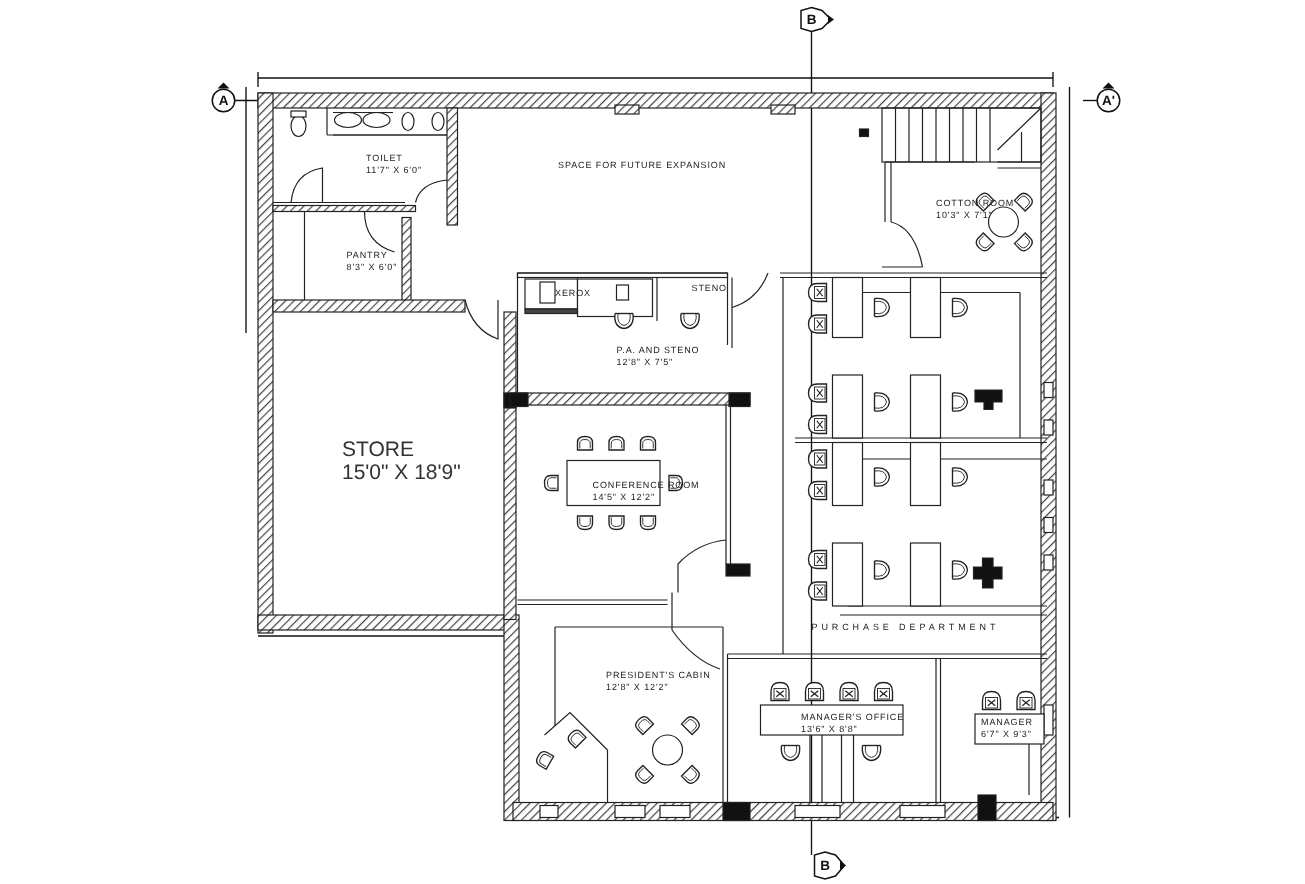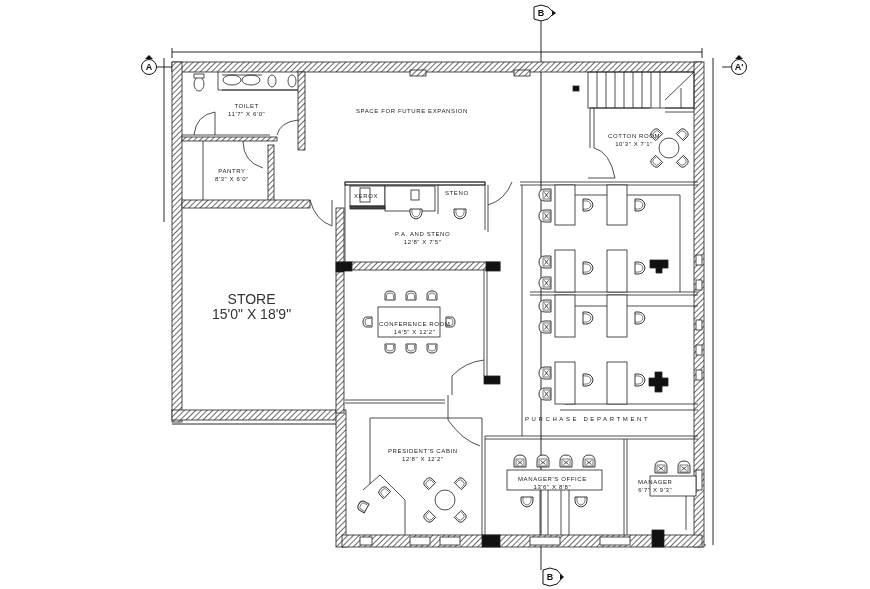--- a/index.html
+++ b/index.html
@@ -1,18 +1,18 @@
 <!DOCTYPE html>
 <html><head>
 <meta charset="utf-8">
 <style>
   html,body{margin:0;padding:0;background:#ffffff;}
   body{width:870px;height:589px;position:relative;overflow:hidden;font-family:"Liberation Sans",sans-serif;}
   #plan{position:absolute;left:0;top:0;width:870px;height:589px;}
-  .lbl{position:absolute;font-family:"Liberation Sans",sans-serif;color:#222;font-size:6px;letter-spacing:0.6px;text-align:center;line-height:8px;white-space:nowrap;}
+  .lbl{position:absolute;font-family:"Liberation Sans",sans-serif;color:#222;font-size:6px;letter-spacing:0.6px;text-align:left;line-height:8px;white-space:nowrap;margin-left:16px;}
   .lbl .n{display:block;}
   .lbl .d{display:block;}
   .store{font-size:14px;line-height:15px;letter-spacing:0;color:#333;}
   .grid-tag{position:absolute;font-size:9px;font-weight:bold;color:#111;width:14px;height:14px;line-height:14px;text-align:center;}
 </style>
 </head>
 <body>
 
 <svg id="plan" viewBox="0 0 870 589" xmlns="http://www.w3.org/2000/svg">
   <defs>

